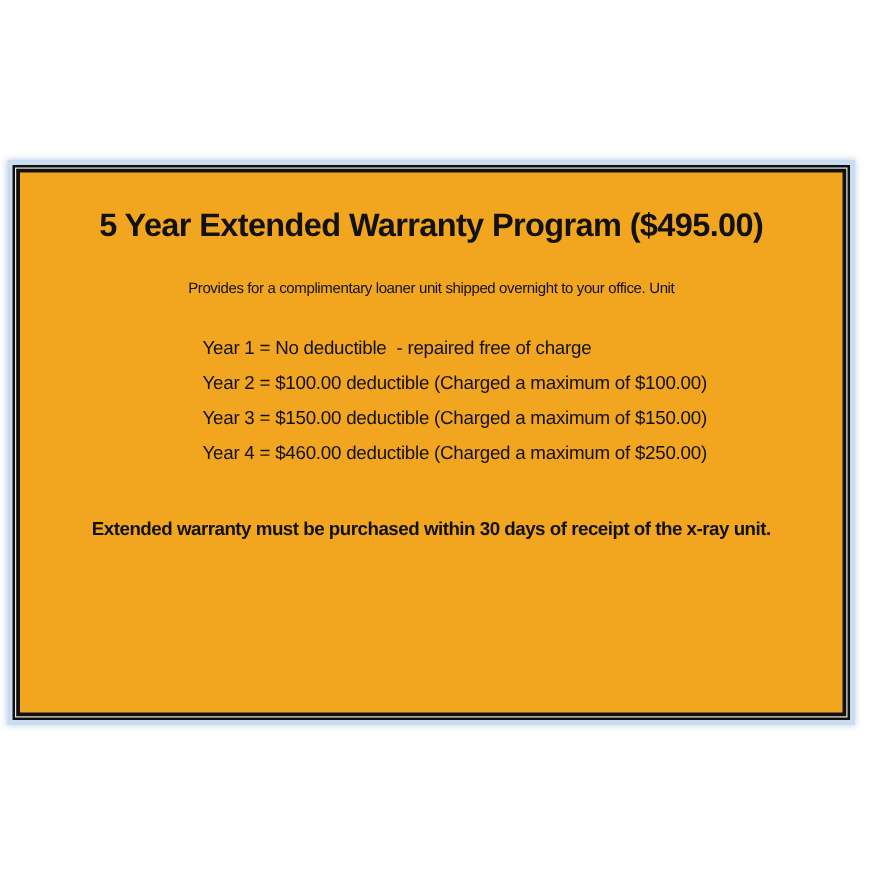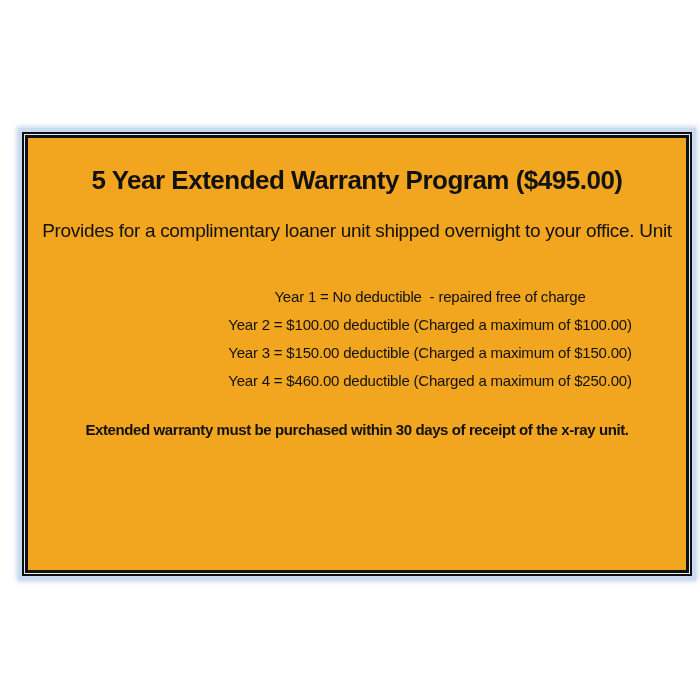--- a/index.html
+++ b/index.html
@@ -11,21 +11,21 @@
   }
   .stage {
     position: relative;
     width: 700px; height: 700px;
     background: #ffffff;
     overflow: hidden;
   }
   
   .card-frame {
     position: absolute;
-    left: 18px; top: 128px;
+    left: 6px; top: 128px;
     width: 678px; height: 452px;
     border: 4px solid #c9dcf0;
     box-shadow: 0 0 5px 1px rgba(140, 170, 215, 0.55);
     background: #e4ecf5;
   }
   .card-border-outer {
     width: 100%; height: 100%;
     border: 2px solid #101010;
     padding: 1px;
     background: #e4ecf5;
@@ -43,38 +43,38 @@
   }
   .card-title {
     font-size: 26px;
     font-weight: bold;
     letter-spacing: -0.5px;
     line-height: 36px;
     white-space: pre;
   }
   .intro { margin-top: 20px; }
   .intro-line {
-    font-size: 19px;
+    font-size: 12px;
     letter-spacing: -0.3px;
     line-height: 25px;
     white-space: pre;
   }
   .schedule {
-    margin-top: 40px;
-    text-align: center;
+    margin-top: 22px;
+    text-align: left;
     padding-left: 146px;
   }
   .schedule-item {
     font-size: 15px;
     letter-spacing: -0.2px;
     line-height: 28px;
     white-space: pre;
   }
   .footnote {
-    margin-top: 24px;
+    margin-top: 36px;
     font-size: 15px;
     font-weight: bold;
     letter-spacing: -0.4px;
     line-height: 22px;
     white-space: pre;
   }
 </style>
 </head>
 <body>
 

